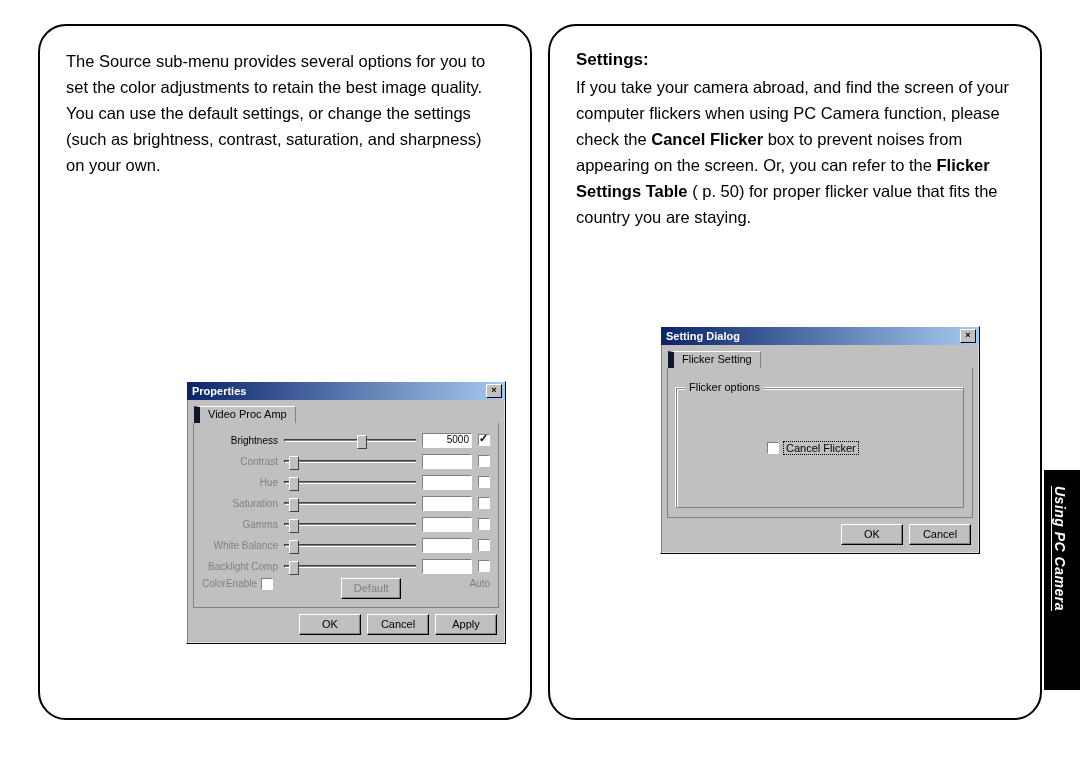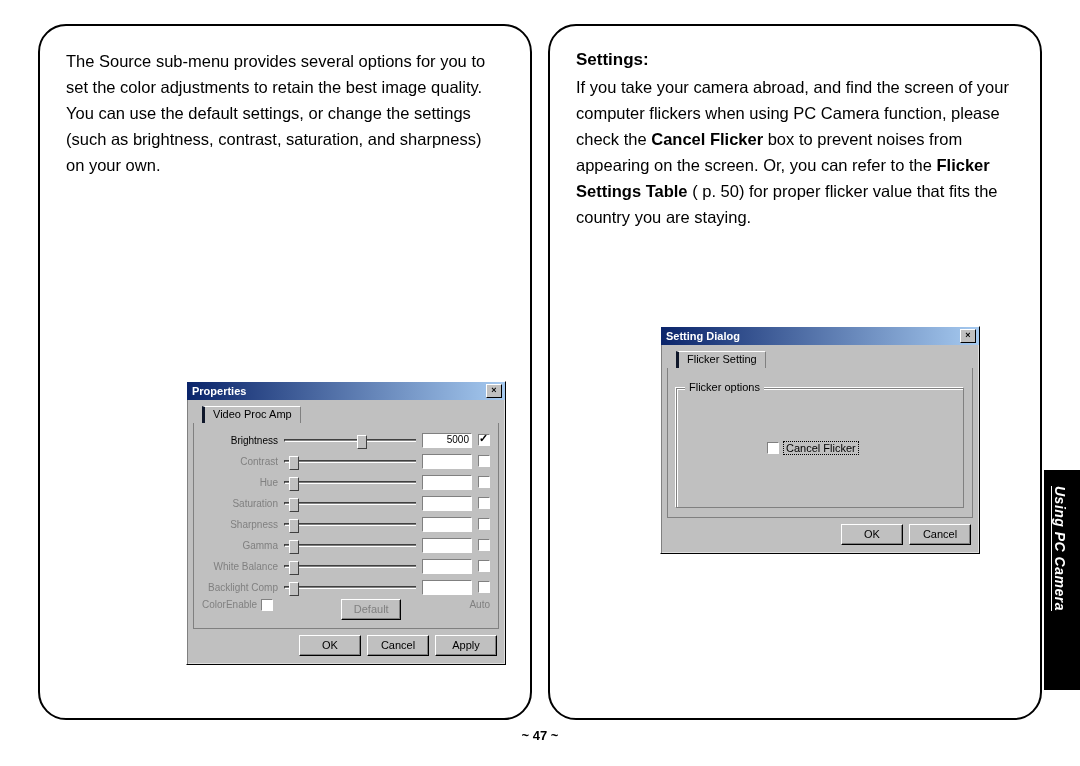--- a/index.html
+++ b/index.html
@@ -115,25 +115,25 @@
   .dlg .body { padding: 6px; }
   .tabctl {
     border: 1px solid #808080;
     border-top: none;
     background: #c0c0c0;
     position: relative;
     padding: 10px 8px 8px 8px;
   }
   .tabctl .tablabel {
     position: absolute;
-    top: -17px; left: 8px;
+    top: -17px; left: 0;
     height: 17px;
     background: #c0c0c0;
     border-top: 1px solid #fff;
-    border-left: 3px solid #0f172a;
+    border-left: 6px solid #0f172a;
     border-right: 1px solid #808080;
     padding: 1px 8px 0 8px;
     font-size: 11px;
   }
   .winbtn {
     min-width: 62px;
     height: 21px;
     background: #c0c0c0;
     border-top: 1px solid #fff; border-left: 1px solid #fff;
     border-right: 1px solid #000; border-bottom: 1px solid #000;
@@ -293,28 +293,20 @@
                 <div class="sliderrow">
                   <div class="lbl">Hue</div>
                   <div class="track">
                     <div class="thumb" style="left: 3%;"></div>
                   </div>
                   <div class="valbox"></div>
                   <div class="chk"></div>
                 </div>
                 <div class="sliderrow">
                   <div class="lbl">Saturation</div>
-                  <div class="track">
-                    <div class="thumb" style="left: 3%;"></div>
-                  </div>
-                  <div class="valbox"></div>
-                  <div class="chk"></div>
-                </div>
-                <div class="sliderrow">
-                  <div class="lbl">Sharpness</div>
                   <div class="track">
                     <div class="thumb" style="left: 3%;"></div>
                   </div>
                   <div class="valbox"></div>
                   <div class="chk"></div>
                 </div>
                 <div class="sliderrow">
                   <div class="lbl">Gamma</div>
                   <div class="track">
                     <div class="thumb" style="left: 3%;"></div>
@@ -386,18 +378,17 @@
           <div class="btnrow">
             <div class="winbtn">OK</div>
             <div class="winbtn">Cancel</div>
           </div>
         </div>
       </div>
     </div>
 
   </div>
 
-  <div class="pagenum">~ 47 ~</div>
 </div>
 
 <div class="sidetab">
   <span class="tabtext">Using PC Camera</span>
 </div>
 
 </body></html>

